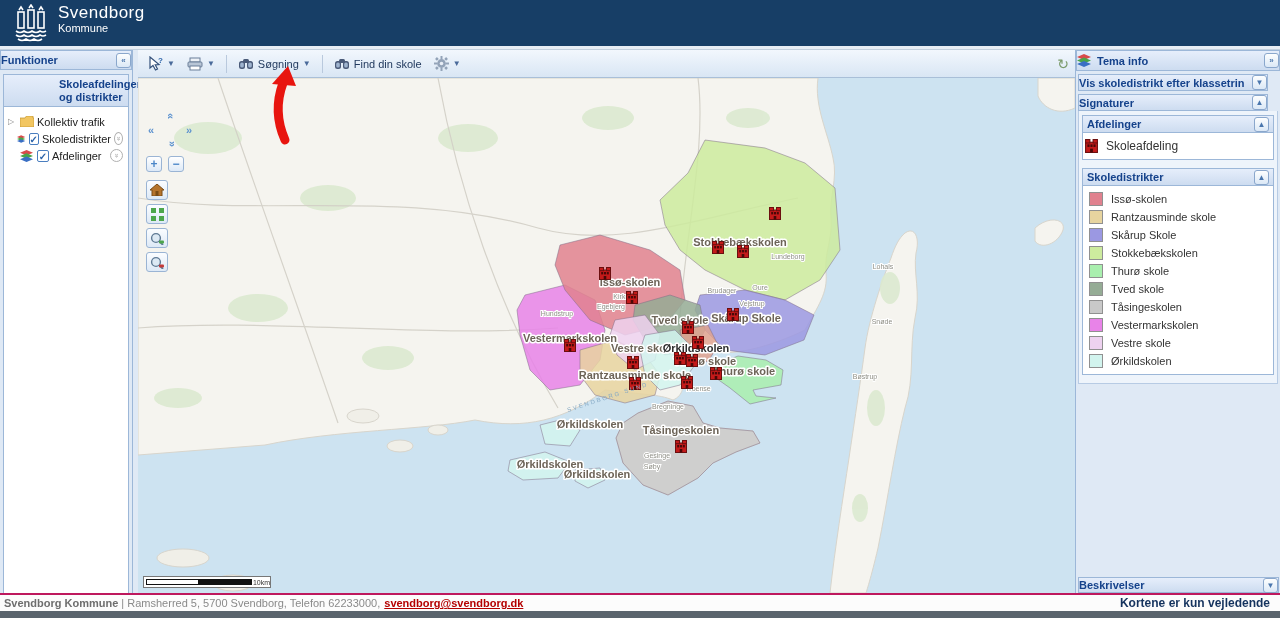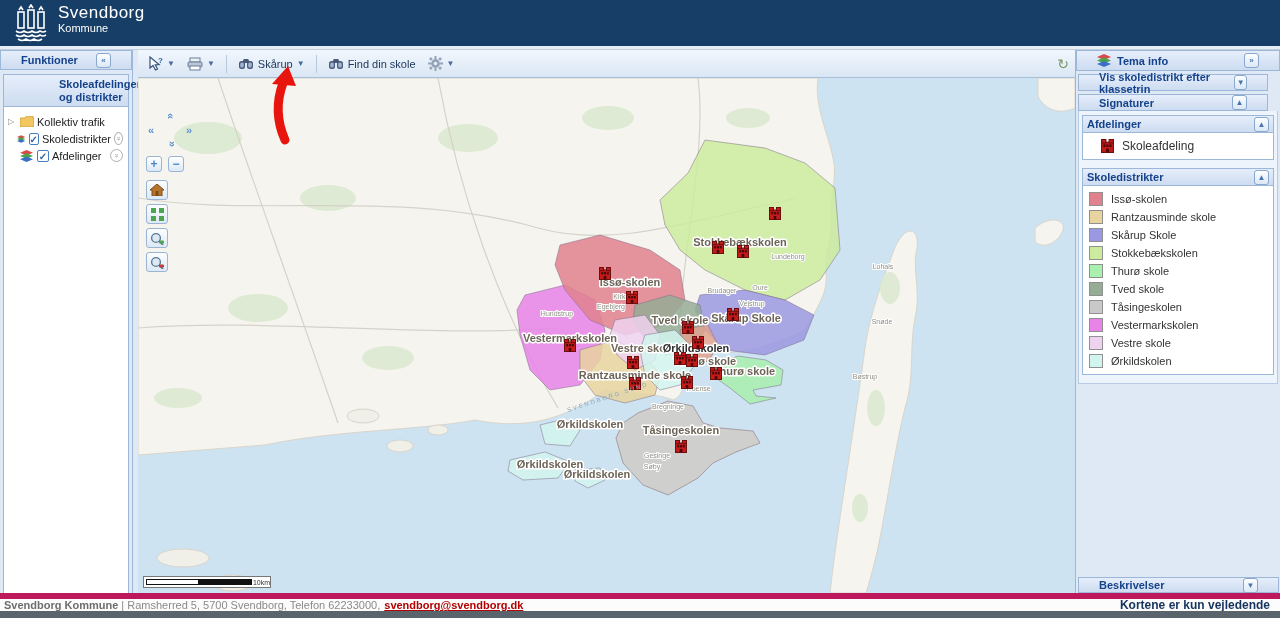--- a/index.html
+++ b/index.html
@@ -10,21 +10,21 @@
   
   #top-header { position:absolute; left:0; top:0; width:1280px; height:46px; background:#173e66; }
   #brand { position:absolute; left:14px; top:4px; display:flex; align-items:flex-start; gap:10px; color:#fff; }
   #brand .btxt { line-height:1; }
   #brand .bname { font-size:17px; font-weight:300; letter-spacing:.5px; }
   #brand .bsub { font-size:11px; margin-top:2px; }
   #header-strip { position:absolute; left:0; top:46px; width:1280px; height:4px; background:#e7edf4; border-bottom:1px solid #c2cfdd; }
 
   
   .panel-hdr { background:linear-gradient(#e6eefb,#cddcf0); border:1px solid #9cb7d8; color:#15428b;
-               font-size:11px; font-weight:bold; display:flex; align-items:center; padding:0 20px; }
+               font-size:11px; font-weight:bold; display:flex; align-items:center; padding:0 0; }
   .tool-btn { width:15px; height:15px; border:1px solid #8aa7cc; border-radius:3px;
               background:linear-gradient(#fdfefe,#dbe8f6); color:#4a76ad; font-size:8px;
               display:flex; align-items:center; justify-content:center; margin-left:auto; cursor:pointer; }
 
   #left-sidebar { position:absolute; left:0; top:50px; width:133px; height:543px; background:#dfe9f5; border-right:1px solid #9cb7d8; }
   #funk-hdr { height:20px; }
   #left-panel { position:absolute; left:3px; top:24px; width:126px; height:550px; border:1px solid #9cb7d8; background:#fff; }
   #left-panel-hdr { min-height:30px; background:linear-gradient(#e6eefb,#cddcf0); border-bottom:1px solid #9cb7d8;
                     display:flex; align-items:center; padding:2px 3px; color:#15428b; font-size:11px; font-weight:bold;gap:48px; }
   #left-panel-hdr .ttl { line-height:1.2; padding-top:1px; }
@@ -81,25 +81,25 @@
   
   #right-sidebar { position:absolute; left:1075px; top:50px; width:205px; height:543px; background:#dfe9f5; border-left:1px solid #9cb7d8; }
   #tema-hdr { height:21px; }
   .sub-bar { margin:3px 12px 0 2px; height:17px; }
   #sig-body { margin:0 2px; background:#eef4fb; border:1px solid #b7cbe4; border-top:none; padding:4px 3px 8px 3px; }
   .inner-panel { border:1px solid #9cb7d8; background:#fff; margin-bottom:8px; }
   .inner-hdr { height:17px; background:linear-gradient(#e6eefb,#cddcf0); border-bottom:1px solid #9cb7d8;
                color:#15428b; font-size:11px; font-weight:bold; display:flex; align-items:center; padding:0 4px; }
   .legend-item { display:flex; align-items:center; gap:8px; padding:2px 6px; font-size:11px; color:#333; }
   .legend-item .swatch { width:14px; height:14px; border:1px solid #909090; flex:0 0 auto; }
-  #afd-item { padding:6px 18px; font-size:12px; }
+  #afd-item { padding:6px 2px; font-size:12px; }
   #beskriv-hdr { position:absolute; left:2px; bottom:0px; width:201px; height:16px; }
 
   
-  #footer { position:absolute; left:0; top:593px; width:1280px; height:18px; background:#fcfcfc; border-top:6px solid #be185d;
+  #footer { position:absolute; left:0; top:593px; width:1280px; height:18px; background:#fcfcfc; border-top:2px solid #be185d;
             display:flex; align-items:center; font-size:11px; color:#8a8a8a; padding:0 4px; }
   #footer b { color:#6e6e6e; }
   #footer a { color:#b40000; font-weight:bold; text-decoration:underline; margin-left:4px; cursor:pointer; }
   #footer-right { margin-left:auto; font-weight:bold; color:#15335e; font-size:12px; padding-right:6px; }
   #bottom-strip { position:absolute; left:0; top:611px; width:1280px; height:7px; background:#5a646d; }
 
   svg text { font-family:"Liberation Sans", sans-serif; }
 </style>
 </head>
 <body>
@@ -205,21 +205,21 @@
       </span>
       <span class="tb-sep"></span>
       <span class="tb-item">
         <svg width="16" height="13" viewBox="0 0 16 13">
           <rect x="1" y="4" width="6" height="8" rx="2.5" fill="#4a5a78"></rect>
           <rect x="9" y="4" width="6" height="8" rx="2.5" fill="#4a5a78"></rect>
           <rect x="5" y="2" width="6" height="4" rx="1.5" fill="#4a5a78"></rect>
           <rect x="2.2" y="5.5" width="3.6" height="5" rx="1.6" fill="#9fb4cf"></rect>
           <rect x="10.2" y="5.5" width="3.6" height="5" rx="1.6" fill="#9fb4cf"></rect>
         </svg>
-        <span>Skårup</span>
+        <span>Søgning</span>
         <span class="tb-caret">▼</span>
       </span>
       <span class="tb-sep"></span>
       <span class="tb-item">
         <svg width="16" height="13" viewBox="0 0 16 13">
           <rect x="1" y="4" width="6" height="8" rx="2.5" fill="#4a5a78"></rect>
           <rect x="9" y="4" width="6" height="8" rx="2.5" fill="#4a5a78"></rect>
           <rect x="5" y="2" width="6" height="4" rx="1.5" fill="#4a5a78"></rect>
           <rect x="2.2" y="5.5" width="3.6" height="5" rx="1.6" fill="#9fb4cf"></rect>
           <rect x="10.2" y="5.5" width="3.6" height="5" rx="1.6" fill="#9fb4cf"></rect>

